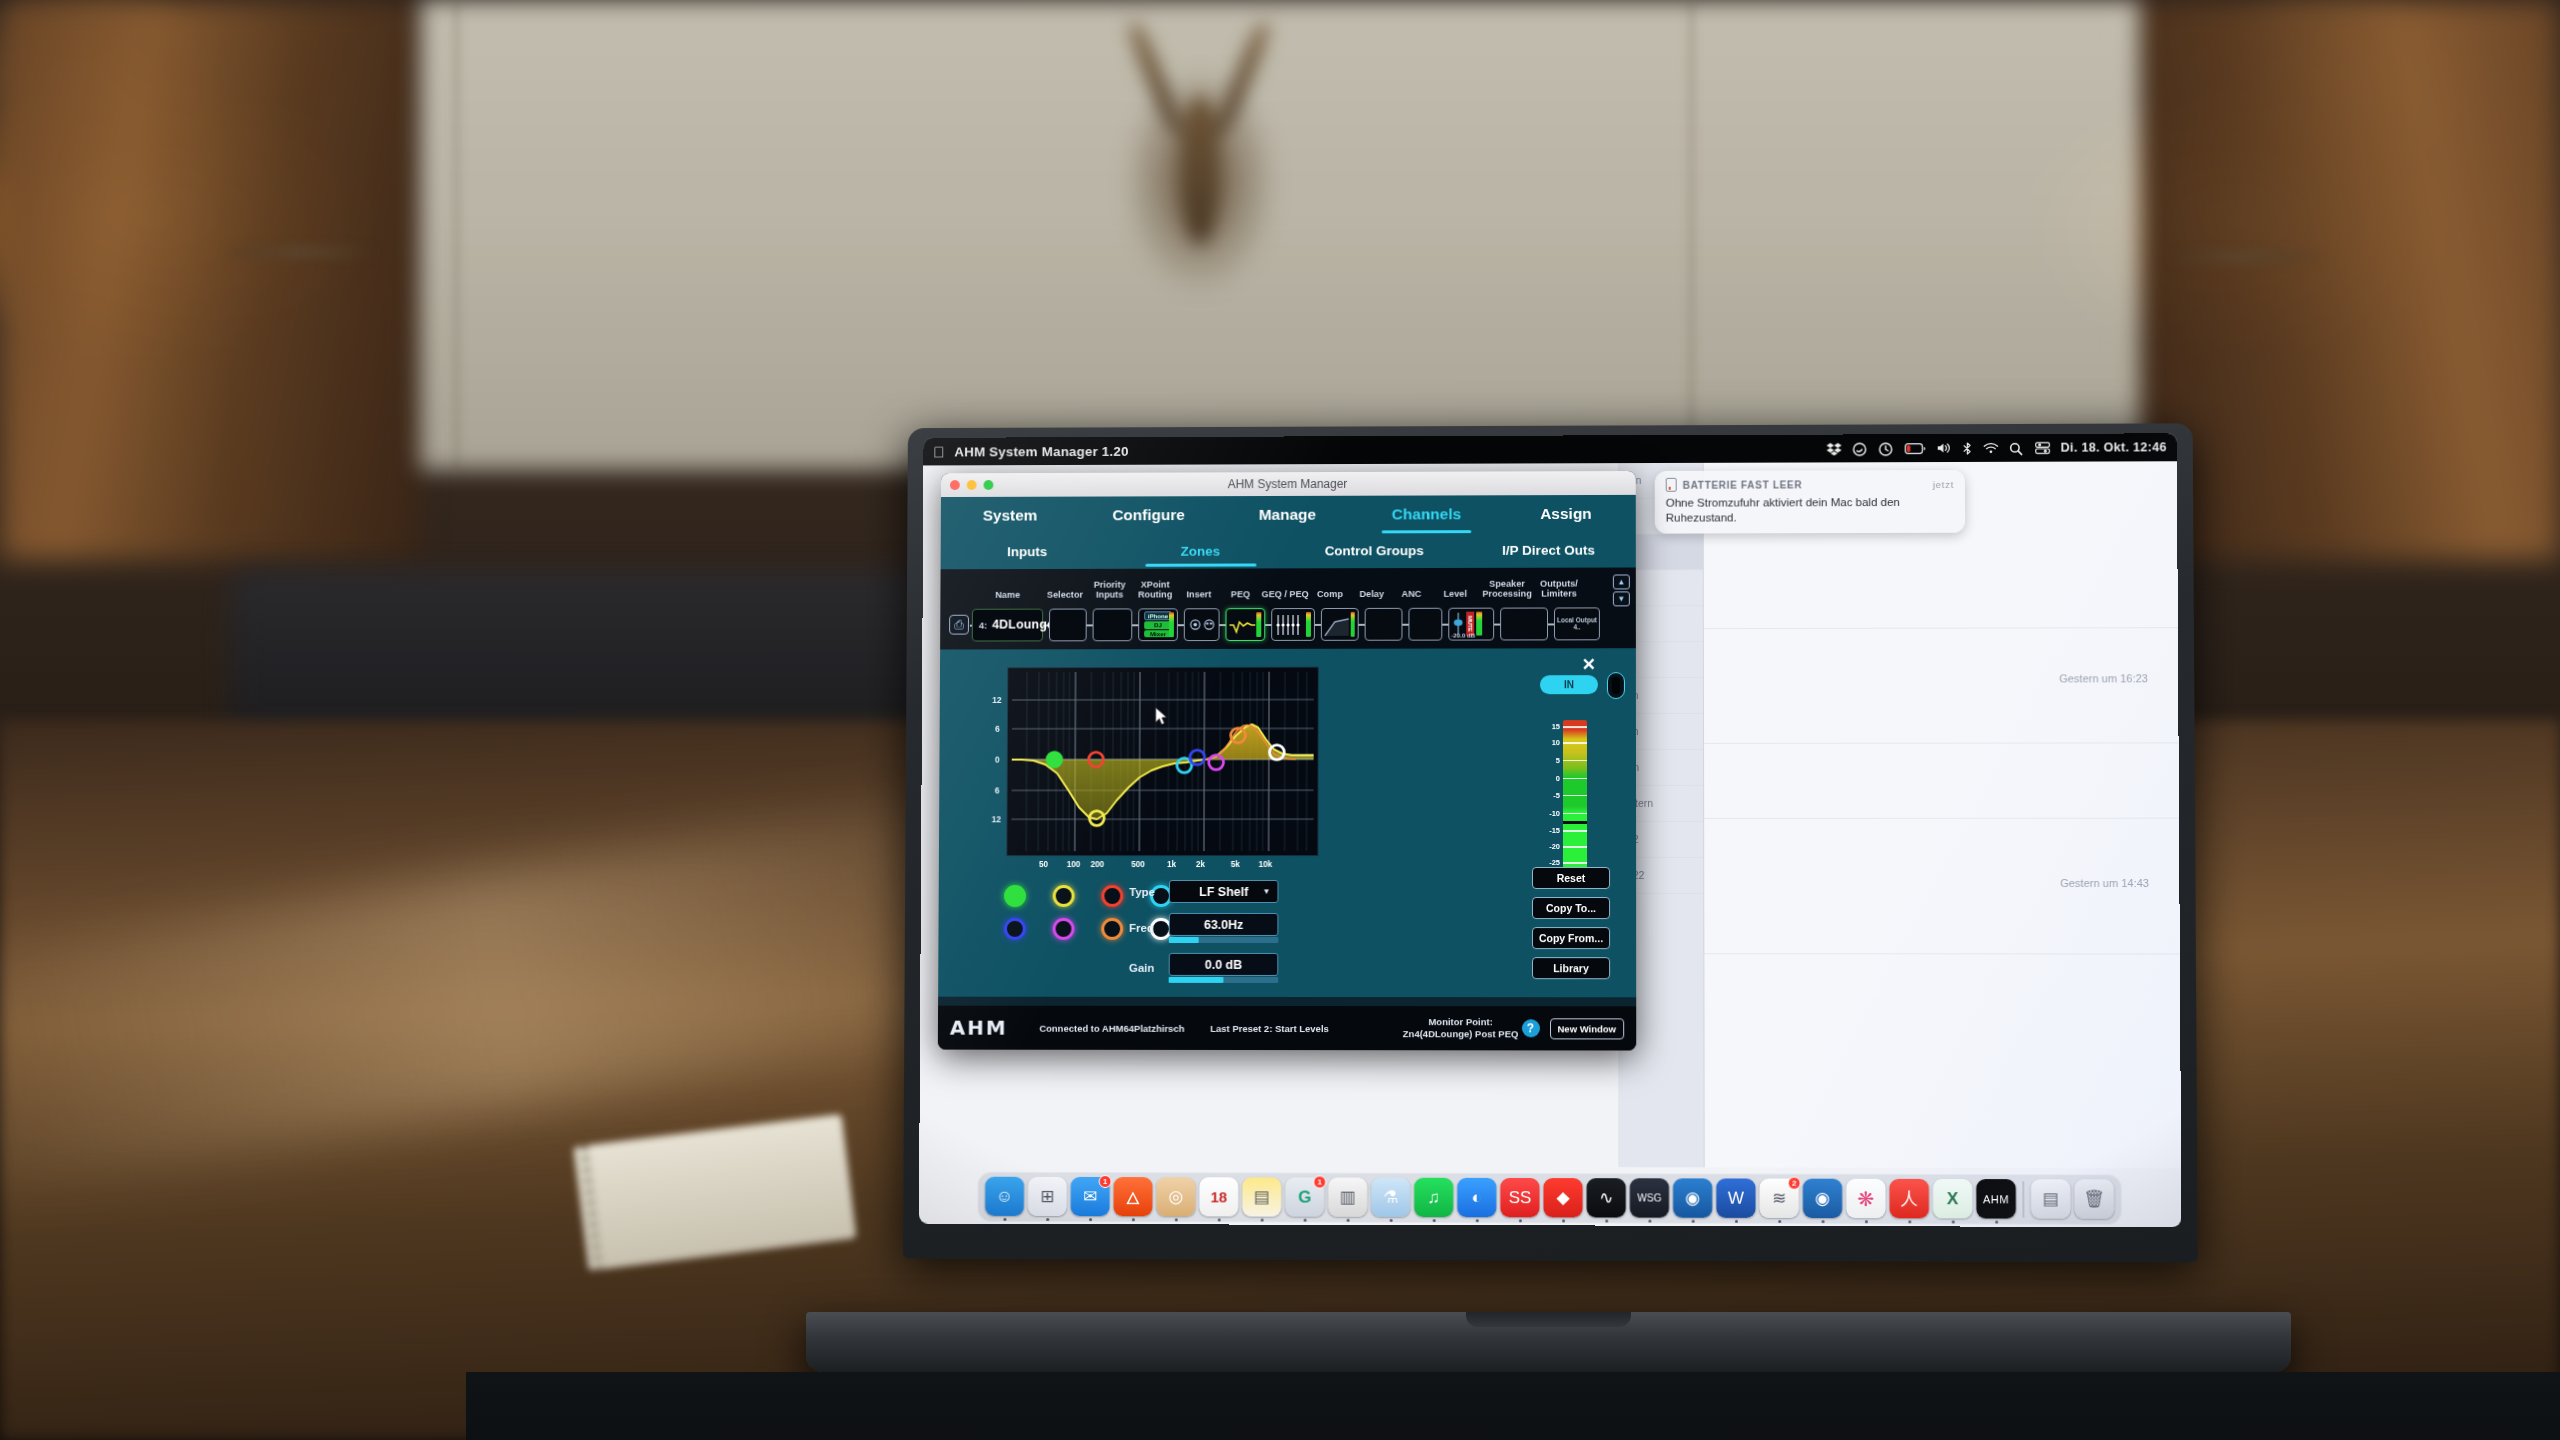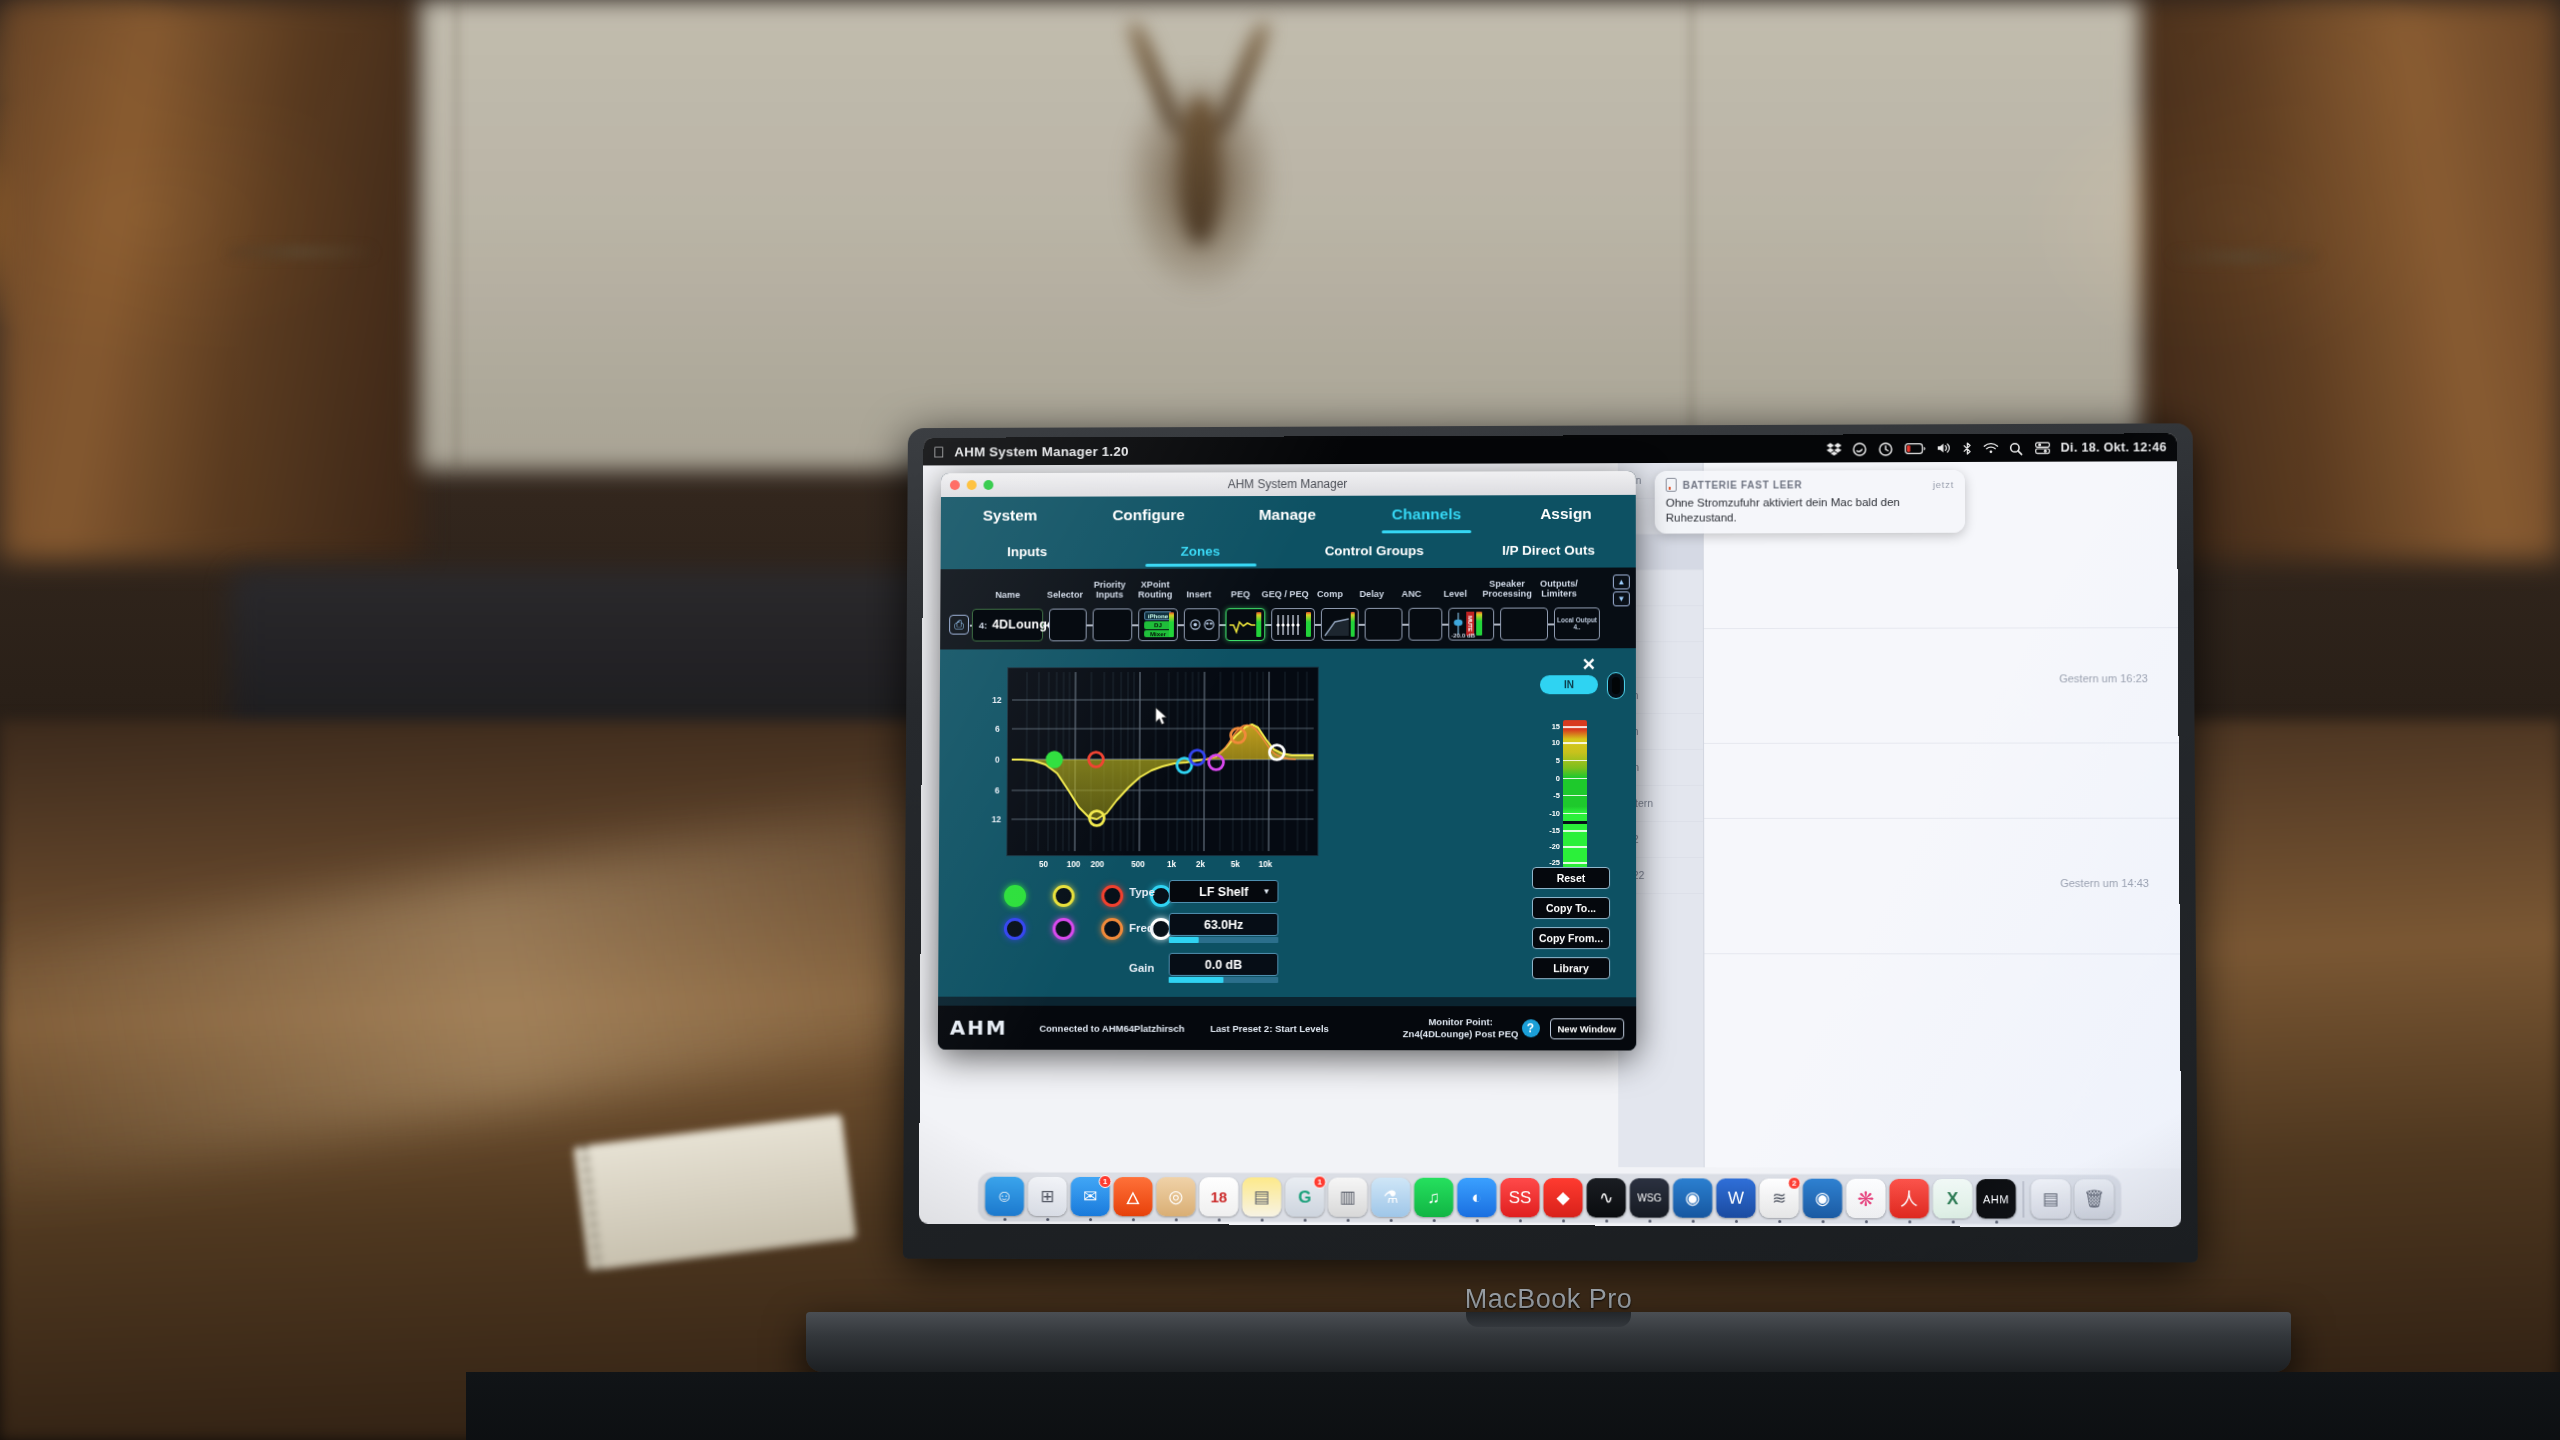--- a/index.html
+++ b/index.html
@@ -788,17 +788,16 @@
               <span style="color: rgb(85, 90, 102);">🗑</span>
             </div>
           </div>
       </div>
 
       <div class="glare"></div>
       <div class="vig"></div>
     </div>
   </div>
 
-  <div class="model">MacBook Pro</div>
   <div class="base"></div>
   <div class="notch-dent"></div>
   <div class="keyboard"></div>
 </div>
 
 </body></html>

